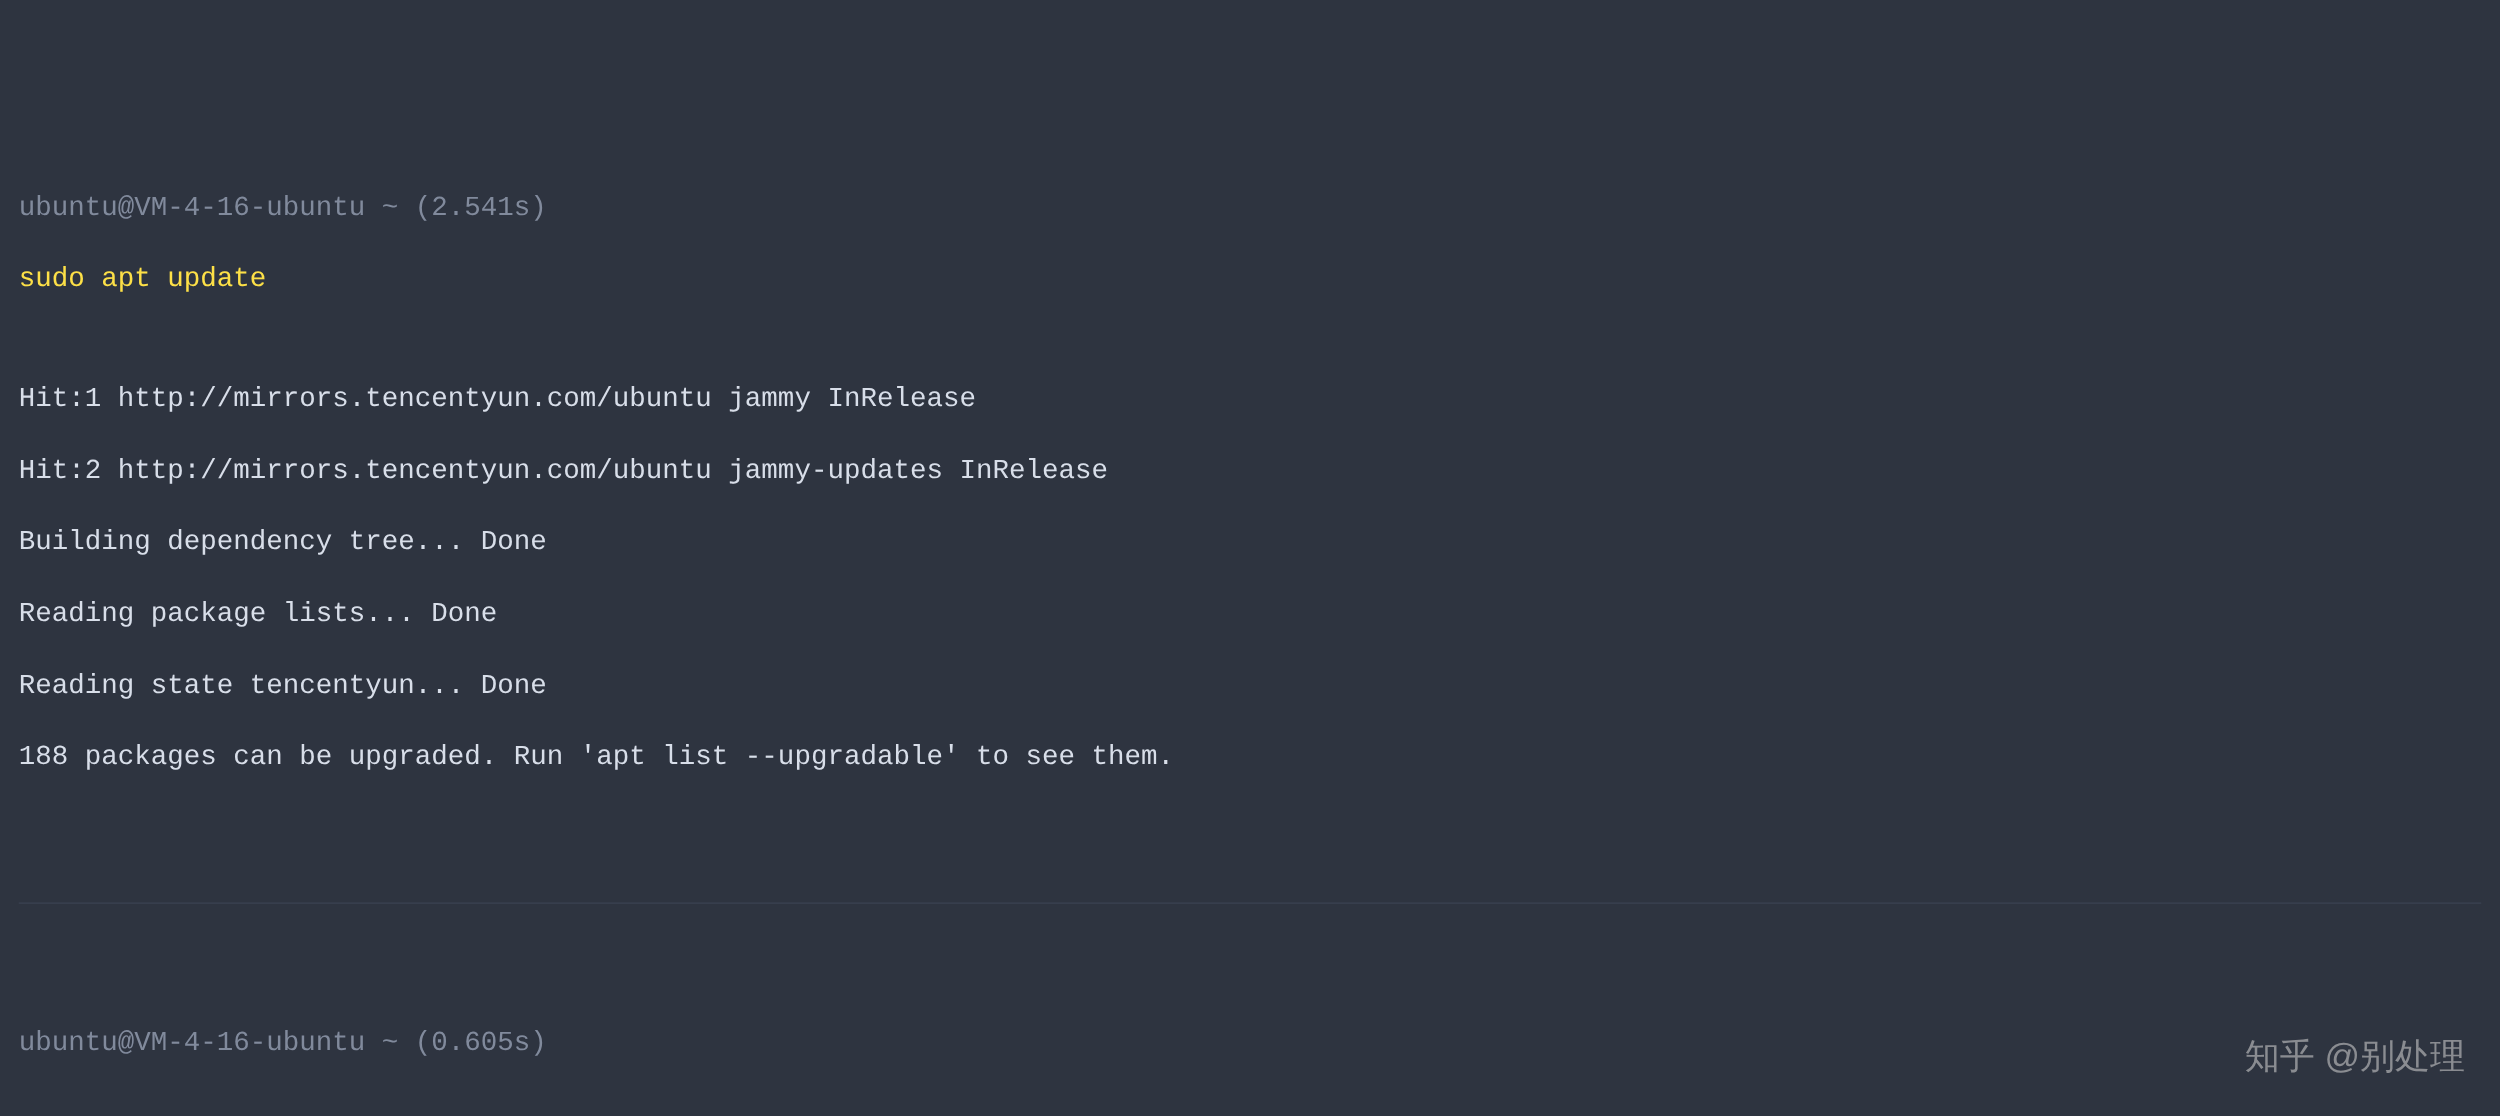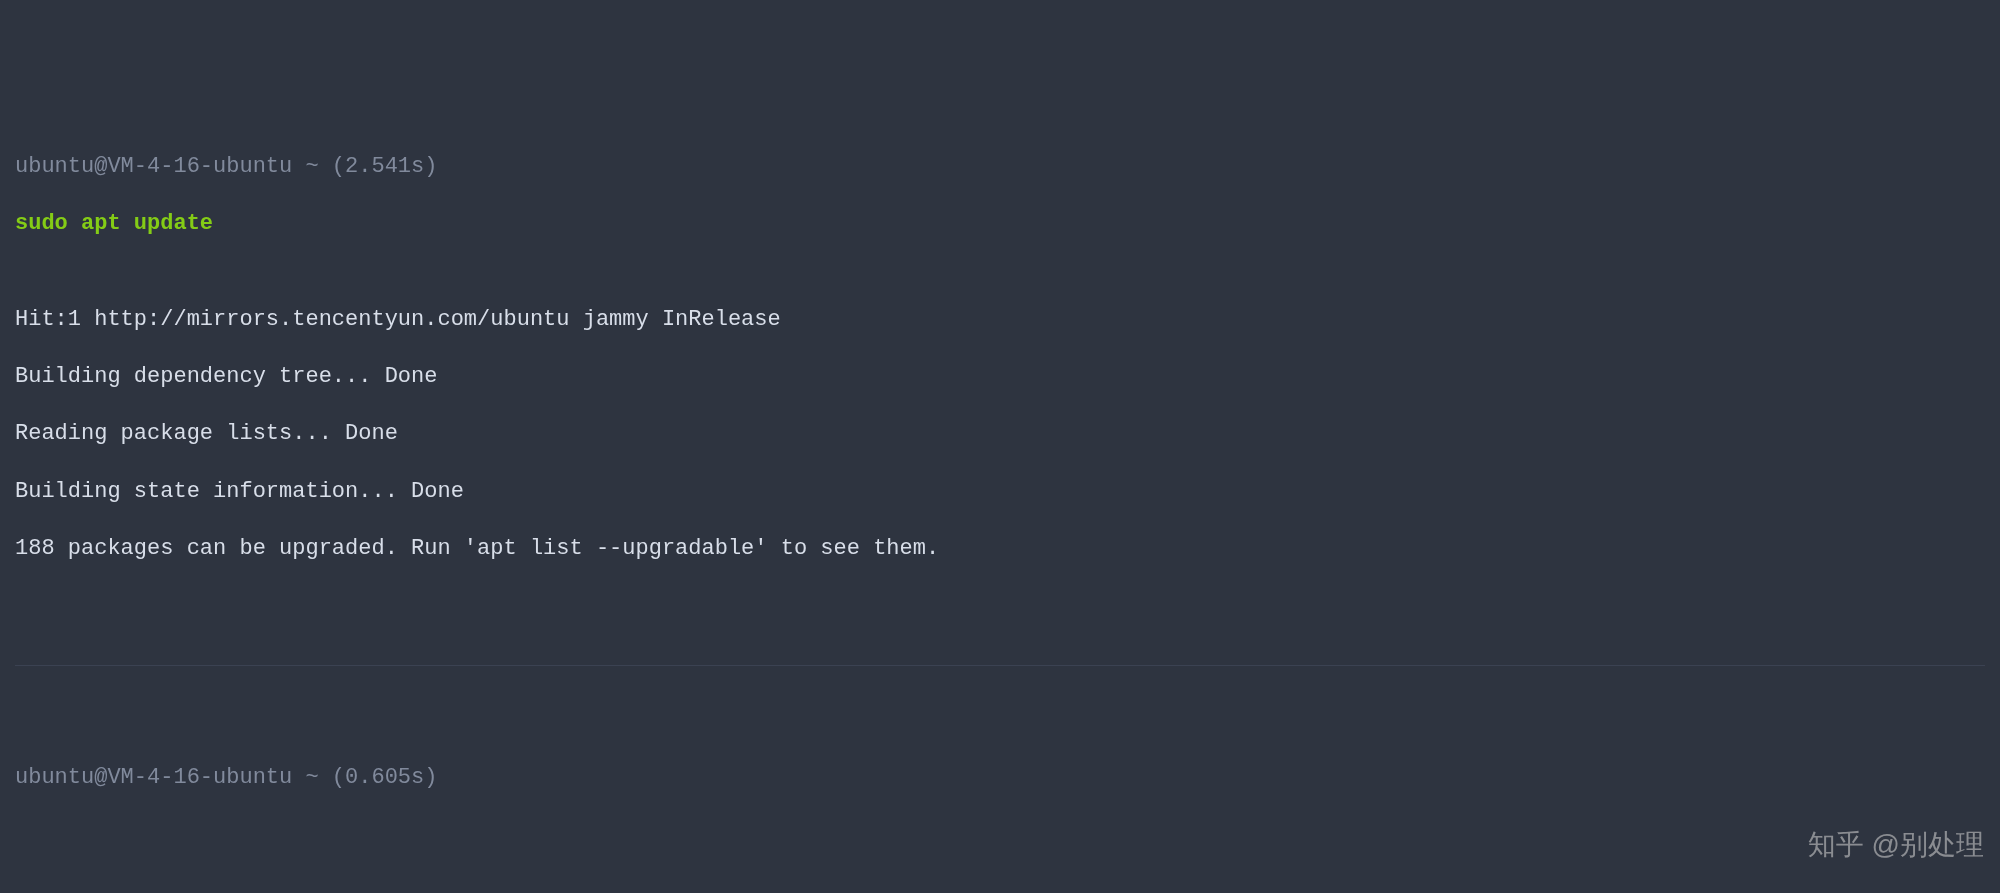--- a/index.html
+++ b/index.html
@@ -14,56 +14,57 @@
       font-size: 22px;
       line-height: 1.3;
       padding: 10px 15px;
       white-space: pre;
       overflow: hidden;
     }
     .prompt-line {
       color: #818a9c;
     }
     .command {
-      color: #84cc16;
-      font-weight: bold;
+      color: #fde047;
+      font-weight: normal;
     }
     .output {
       color: #d8dee9;
     }
     .separator {
       border-top: 1px solid #3b4252;
       margin: 12px 0;
     }
     .watermark {
       position: absolute;
-      right: 16px;
+      right: 28px;
       bottom: 30px;
       color: rgba(200, 200, 200, 0.6);
       font-family: sans-serif;
       font-size: 28px;
       font-weight: 500;
     }
     .block {
       margin-bottom: 4px;
     }
   </style>
 </head>
 <body>
 
 
 
 <div class="block">
 <div class="prompt-line">ubuntu@VM-4-16-ubuntu ~ (2.541s)</div>
 <div class="command">sudo apt update</div>
 <div style="height:10px"></div>
 <div class="output">Hit:1 http://mirrors.tencentyun.com/ubuntu jammy InRelease</div>
+<div class="output">Hit:2 http://mirrors.tencentyun.com/ubuntu jammy-updates InRelease</div>
 <div class="output">Building dependency tree... Done</div>
 <div class="output">Reading package lists... Done</div>
-<div class="output">Building state information... Done</div>
+<div class="output">Reading state tencentyun... Done</div>
 <div class="output">188 packages can be upgraded. Run 'apt list --upgradable' to see them.</div>
 </div>
 
 <div class="separator"></div>
 
 <div class="block">
 <div class="prompt-line">ubuntu@VM-4-16-ubuntu ~ (0.605s)</div>
 
 
 

